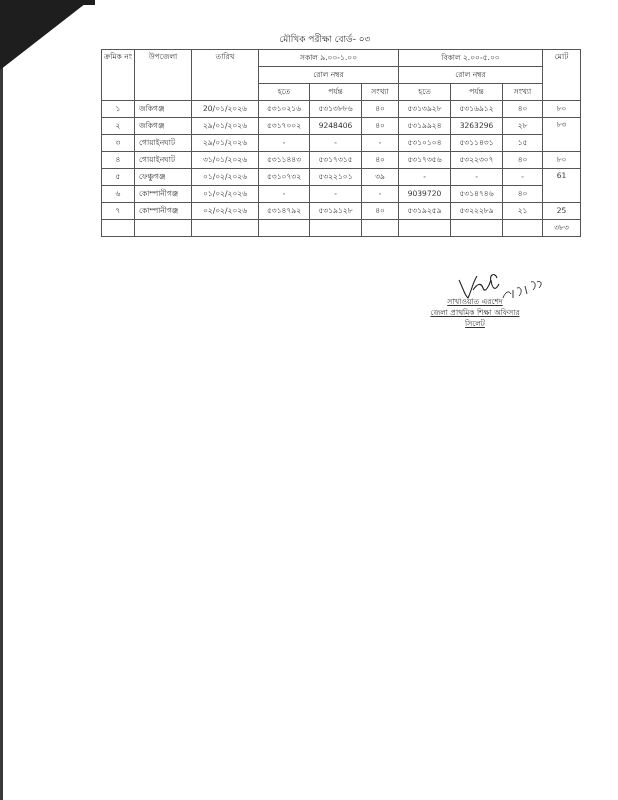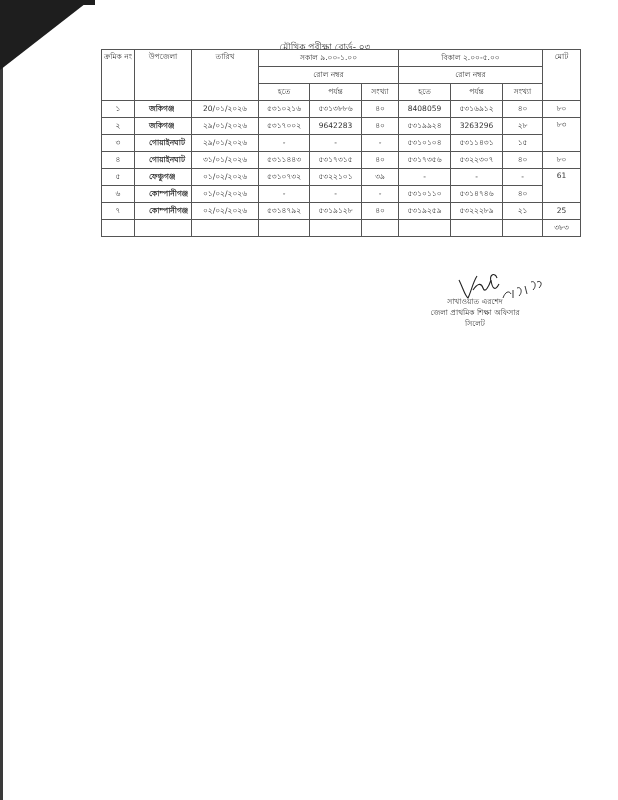--- a/index.html
+++ b/index.html
@@ -15,50 +15,50 @@
     }
     .corner-fold {
       position: absolute; left: 0; top: 0; width: 0; height: 0;
       border-top: 70px solid #1e1e1e;
       border-right: 90px solid transparent;
     }
     .corner-fold-top {
       position: absolute; left: 0; top: 0; width: 95px; height: 5px; background: #1e1e1e;
     }
     .board-title {
-      position: absolute; left: 0; width: 618px; top: 40px;
+      position: absolute; left: 0; width: 618px; top: 32px;
       text-align: center; font-size: 9px; color: #333;
       padding-left: 32px; box-sizing: border-box;
     }
     table.sched {
       position: absolute; left: 101px; top: 49px;
       border-collapse: collapse;
       font-size: 7.5px; color: #333;
       table-layout: fixed;
     }
     table.sched td {
       border: 1px solid #555;
       text-align: center;
       padding: 0 1px;
       height: 16px;
       line-height: 10px;
       white-space: nowrap;
       overflow: hidden;
     }
-    table.sched td.left { text-align: left; padding-left: 14px; font-weight: bold; }
+    table.sched td.left { text-align: left; padding-left: 4px; }
     table.sched td.top { vertical-align: top; padding-top: 2px; }
     table.sched td.wrap { white-space: normal; }
     .signature {
       position: absolute; left: 455px; top: 268px; width: 90px; height: 36px;
     }
     .sig-block {
       position: absolute; left: 395px; top: 296px; width: 160px;
       text-align: center; font-size: 7.5px; line-height: 11px; color: #333;
     }
-    .sig-block div { white-space: nowrap; }
+    .sig-block div { white-space: nowrap; text-decoration: underline; }
   </style>
 </head>
 <body>
 
 <div class="left-strip"></div>
 <div class="corner-fold-top"></div>
 <div class="corner-fold"></div>
 
 <div class="board-title">মৌখিক পরীক্ষা বোর্ড- ০৩</div>
 
@@ -97,31 +97,31 @@
     <td>সংখ্যা</td>
   </tr>
 
   <tr>
     <td>১</td>
     <td class="left">জকিগঞ্জ</td>
     <td>20/০১/২০২৬</td>
     <td>৫৩১০২১৬</td>
     <td>৫৩১৩৮৮৬</td>
     <td>৪০</td>
-    <td>8408059</td>
+    <td>৫৩১৩৯২৮</td>
     <td>৫৩১৬৯১২</td>
     <td>৪০</td>
     <td>৮০</td>
   </tr>
   <tr>
     <td>২</td>
     <td class="left">জকিগঞ্জ</td>
     <td>২৯/০১/২০২৬</td>
     <td>৫৩১৭০০২</td>
-    <td>9642283</td>
+    <td>9248406</td>
     <td>৪০</td>
     <td>৫৩১৯৯২৪</td>
     <td>3263296</td>
     <td>২৮</td>
     <td rowspan="2" class="top">৮৩</td>
   </tr>
   <tr>
     <td>৩</td>
     <td class="left">গোয়াইনঘাট</td>
     <td>২৯/০১/২০২৬</td>
@@ -156,21 +156,21 @@
     <td>-</td>
     <td rowspan="2" class="top">61</td>
   </tr>
   <tr>
     <td>৬</td>
     <td class="left">কোম্পানীগঞ্জ</td>
     <td>০১/০২/২০২৬</td>
     <td>-</td>
     <td>-</td>
     <td>-</td>
-    <td>৫৩১০১১০</td>
+    <td>9039720</td>
     <td>৫৩১৪৭৪৬</td>
     <td>৪০</td>
   </tr>
   <tr>
     <td>৭</td>
     <td class="left">কোম্পানীগঞ্জ</td>
     <td>০২/০২/২০২৬</td>
     <td>৫৩১৪৭৯২</td>
     <td>৫৩১৯১২৮</td>
     <td>৪০</td>

